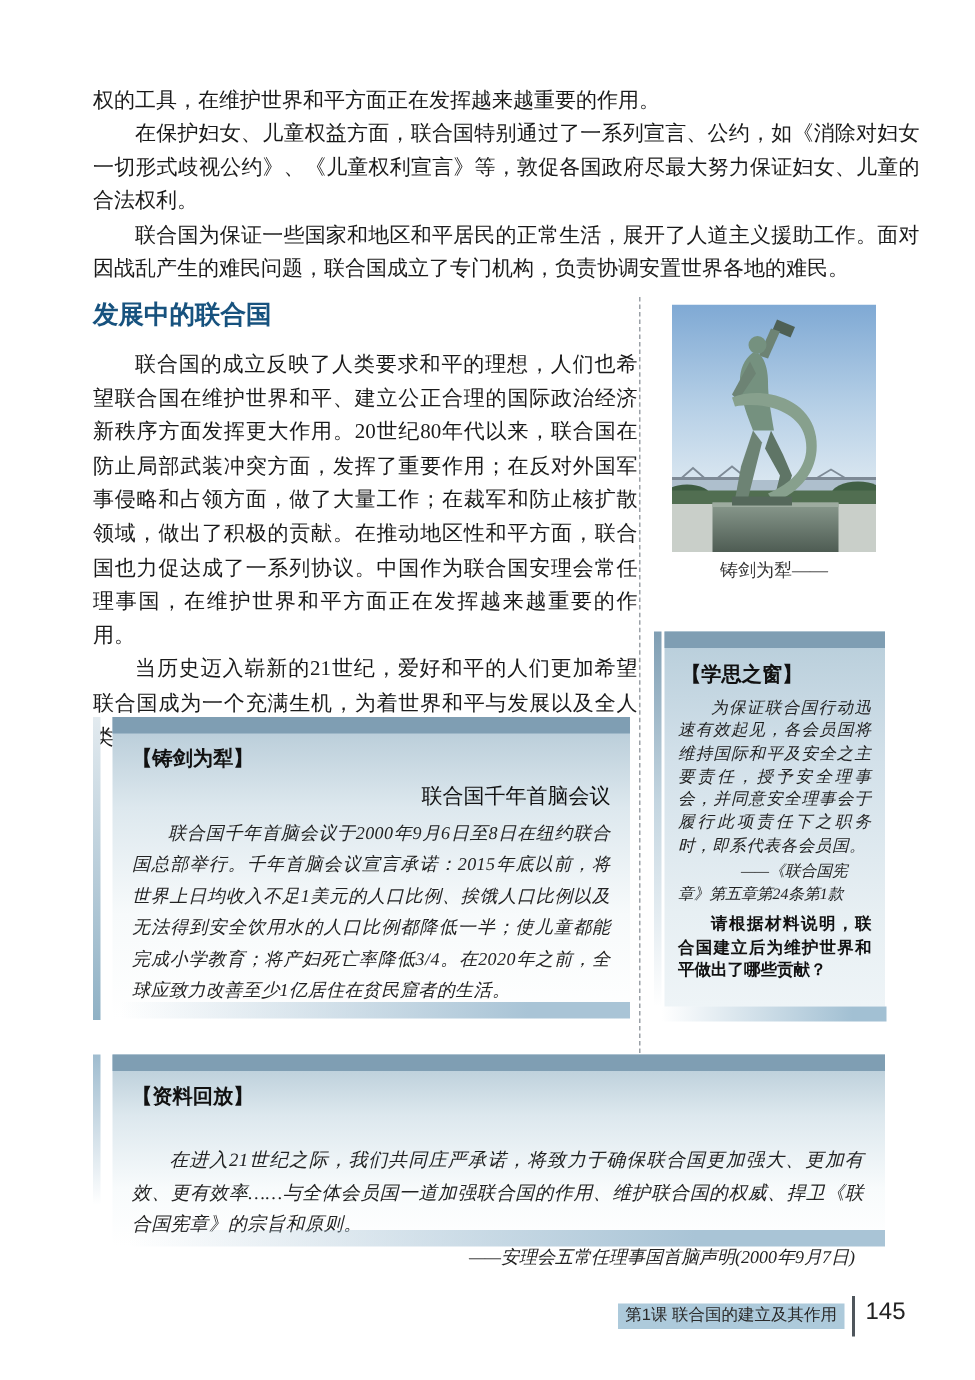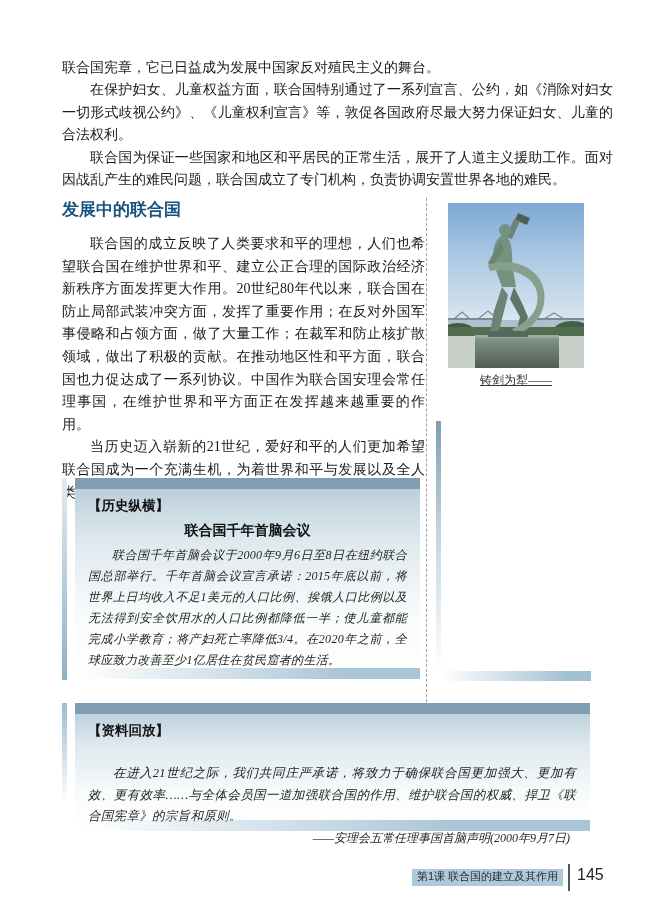--- a/index.html
+++ b/index.html
@@ -14,21 +14,21 @@
   .heading{left:62px;top:198px;font-family:"Liberation Sans",sans-serif;font-weight:bold;
            font-size:17px;color:#17527e;}
   
   .col-left{left:62px;top:233px;width:363px;font-size:14px;line-height:22.6px;text-align:justify;}
   .col-left p{margin:0;text-indent:2em;}
   
   .dash-line{left:426px;top:198px;width:0;height:504px;border-left:1px dashed #9aa0a6;}
   
   .photo{left:448px;top:203px;width:136px;height:165px;}
   .caption{width:150px;text-align:center;font-size:12px;color:#333;line-height:18px;}
-  .cap1{left:441px;top:371px;text-decoration:underline;}
+  .cap1{left:441px;top:371px;}
   .cap2{left:441px;top:389px;}
   
   .vstrip{width:5px;}
   .panel{box-sizing:border-box;}
   .topbar{height:11px;width:100%;background:#7f9eb3;}
   .boxlabel{font-weight:bold;font-size:13.5px;color:#111;}
   .kai{font-style:italic;color:#222;}
   
   .xue-strip{left:436px;top:421px;height:250px;
              background:linear-gradient(180deg,#7f9eb3 0%,#c3d5e0 45%,rgba(227,237,242,0) 100%);}
@@ -42,21 +42,21 @@
                 font-size:11px;line-height:15.5px;text-align:justify;text-indent:2em;color:#111;}
   .xue-bottom{left:441px;top:671px;width:150px;height:10px;
               background:linear-gradient(90deg,rgba(255,255,255,0) 0%,#a2c0d3 85%);}
   
   .hist-strip{left:62px;top:478px;height:202px;
               background:linear-gradient(180deg,#e2eaef 0%,#b6cbd8 55%,#8fb1c5 100%);}
   .hist-panel{left:75px;top:478px;width:345px;height:202px;
               background:linear-gradient(180deg,#b4c9d6 0%,#dde8ee 30%,#f7fafb 65%,#ffffff 100%);}
   .hist-content{padding:8px 13px 0 13px;}
   .hist-label{margin:0;}
-  .hist-title{margin:7px 0 5px 0;text-align:center;font-weight:bold;font-size:14px;color:#111;}
+  .hist-title{margin:7px 0 5px 0;text-align:right;font-weight:normal;font-size:14px;color:#111;}
   .hist-body{margin:0;font-size:12px;line-height:21px;text-align:justify;text-indent:2em;letter-spacing:0.3px;}
   .hist-bottom{left:80px;top:668px;width:340px;height:11px;
                background:linear-gradient(90deg,rgba(255,255,255,0) 0%,#a9c4d6 80%);}
   
   .data-strip{left:62px;top:703px;height:100px;
               background:linear-gradient(180deg,#9fbccf 0%,rgba(207,223,232,0) 100%);}
   .data-panel{left:75px;top:703px;width:515px;height:128px;
               background:linear-gradient(180deg,#b4c9d6 0%,#dde8ee 32%,#f8fbfc 70%,#ffffff 100%);}
   .data-content{padding:8px 14px 0 13px;}
   .data-body{margin:23px 0 0 0;font-size:12.5px;line-height:21.5px;text-align:justify;text-indent:2em;letter-spacing:0.3px;}
@@ -69,21 +69,21 @@
   .footer-lesson{font-family:"Liberation Sans",sans-serif;font-size:11px;color:#2a2a2a;white-space:nowrap;}
   .footer-line{left:568px;top:864px;width:2px;height:27px;background:#4f565c;}
   .footer-num{left:577px;top:866px;font-family:"Liberation Sans",sans-serif;font-size:16px;color:#222;text-align:center;}
 </style>
 </head>
 <body>
 
 <div class="page">
 
   <div class="abs intro">
-    <p>联合国宪章，它已日益成为发展中国家反对殖民主义的舞台。</p>
+    <p>权的工具，在维护世界和平方面正在发挥越来越重要的作用。</p>
     <p class="indent">在保护妇女、儿童权益方面，联合国特别通过了一系列宣言、公约，如《消除对妇女一切形式歧视公约》、《儿童权利宣言》等，敦促各国政府尽最大努力保证妇女、儿童的合法权利。</p>
     <p class="indent">联合国为保证一些国家和地区和平居民的正常生活，展开了人道主义援助工作。面对因战乱产生的难民问题，联合国成立了专门机构，负责协调安置世界各地的难民。</p>
   </div>
 
   <div class="abs heading">发展中的联合国</div>
 
   <div class="abs col-left">
     <p>联合国的成立反映了人类要求和平的理想，人们也希望联合国在维护世界和平、建立公正合理的国际政治经济新秩序方面发挥更大作用。20世纪80年代以来，联合国在防止局部武装冲突方面，发挥了重要作用；在反对外国军事侵略和占领方面，做了大量工作；在裁军和防止核扩散领域，做出了积极的贡献。在推动地区性和平方面，联合国也力促达成了一系列协议。中国作为联合国安理会常任理事国，在维护世界和平方面正在发挥越来越重要的作用。</p>
     <p>当历史迈入崭新的21世纪，爱好和平的人们更加希望联合国成为一个充满生机，为着世界和平与发展以及全人类的真正幸福不遗余力的、公正的全球性组织。</p>
   </div>
@@ -130,27 +130,36 @@
       <path d="M54,84 L46,108 L42,130 L50,132 L56,108 L60,92 Z" fill="#6d8374"></path>
       <path d="M66,84 L74,100 L80,114 L74,132 L68,130 L72,114 L62,96 Z" fill="#5f7566"></path>
       <path d="M40,62 C60,54 92,62 96,88 C99,108 88,124 68,132 L64,126 C82,118 92,106 89,90 C86,72 62,64 42,68 Z" fill="#87a08d"></path>
       <rect x="40" y="128" width="40" height="6" fill="#55685b"></rect>
     </g>
   </svg>
 
   <div class="abs caption cap1">铸剑为犁——</div>
 
   <div class="abs vstrip xue-strip"></div>
+  <div class="abs panel xue-panel">
+    <div class="topbar"></div>
+    <div class="xue-content">
+      <div class="boxlabel xue-label">【学思之窗】</div>
+      <p class="kai xue-quote">为保证联合国行动迅速有效起见，各会员国将维持国际和平及安全之主要责任，授予安全理事会，并同意安全理事会于履行此项责任下之职务时，即系代表各会员国。</p>
+      <p class="kai xue-source">——《联合国宪章》第五章第24条第1款</p>
+      <p class="xue-question">请根据材料说明，联合国建立后为维护世界和平做出了哪些贡献？</p>
+    </div>
+  </div>
   <div class="abs xue-bottom"></div>
 
   <div class="abs vstrip hist-strip"></div>
   <div class="abs panel hist-panel">
     <div class="topbar"></div>
     <div class="hist-content">
-      <div class="boxlabel hist-label">【历史纵横】</div>
+      <div class="boxlabel hist-label">【铸剑为犁】</div>
       <div class="hist-title">联合国千年首脑会议</div>
       <p class="kai hist-body">联合国千年首脑会议于2000年9月6日至8日在纽约联合国总部举行。千年首脑会议宣言承诺：2015年底以前，将世界上日均收入不足1美元的人口比例、挨饿人口比例以及无法得到安全饮用水的人口比例都降低一半；使儿童都能完成小学教育；将产妇死亡率降低3/4。在2020年之前，全球应致力改善至少1亿居住在贫民窟者的生活。</p>
     </div>
   </div>
   <div class="abs hist-bottom"></div>
 
   <div class="abs vstrip data-strip"></div>
   <div class="abs panel data-panel">
     <div class="topbar"></div>
     <div class="data-content">

